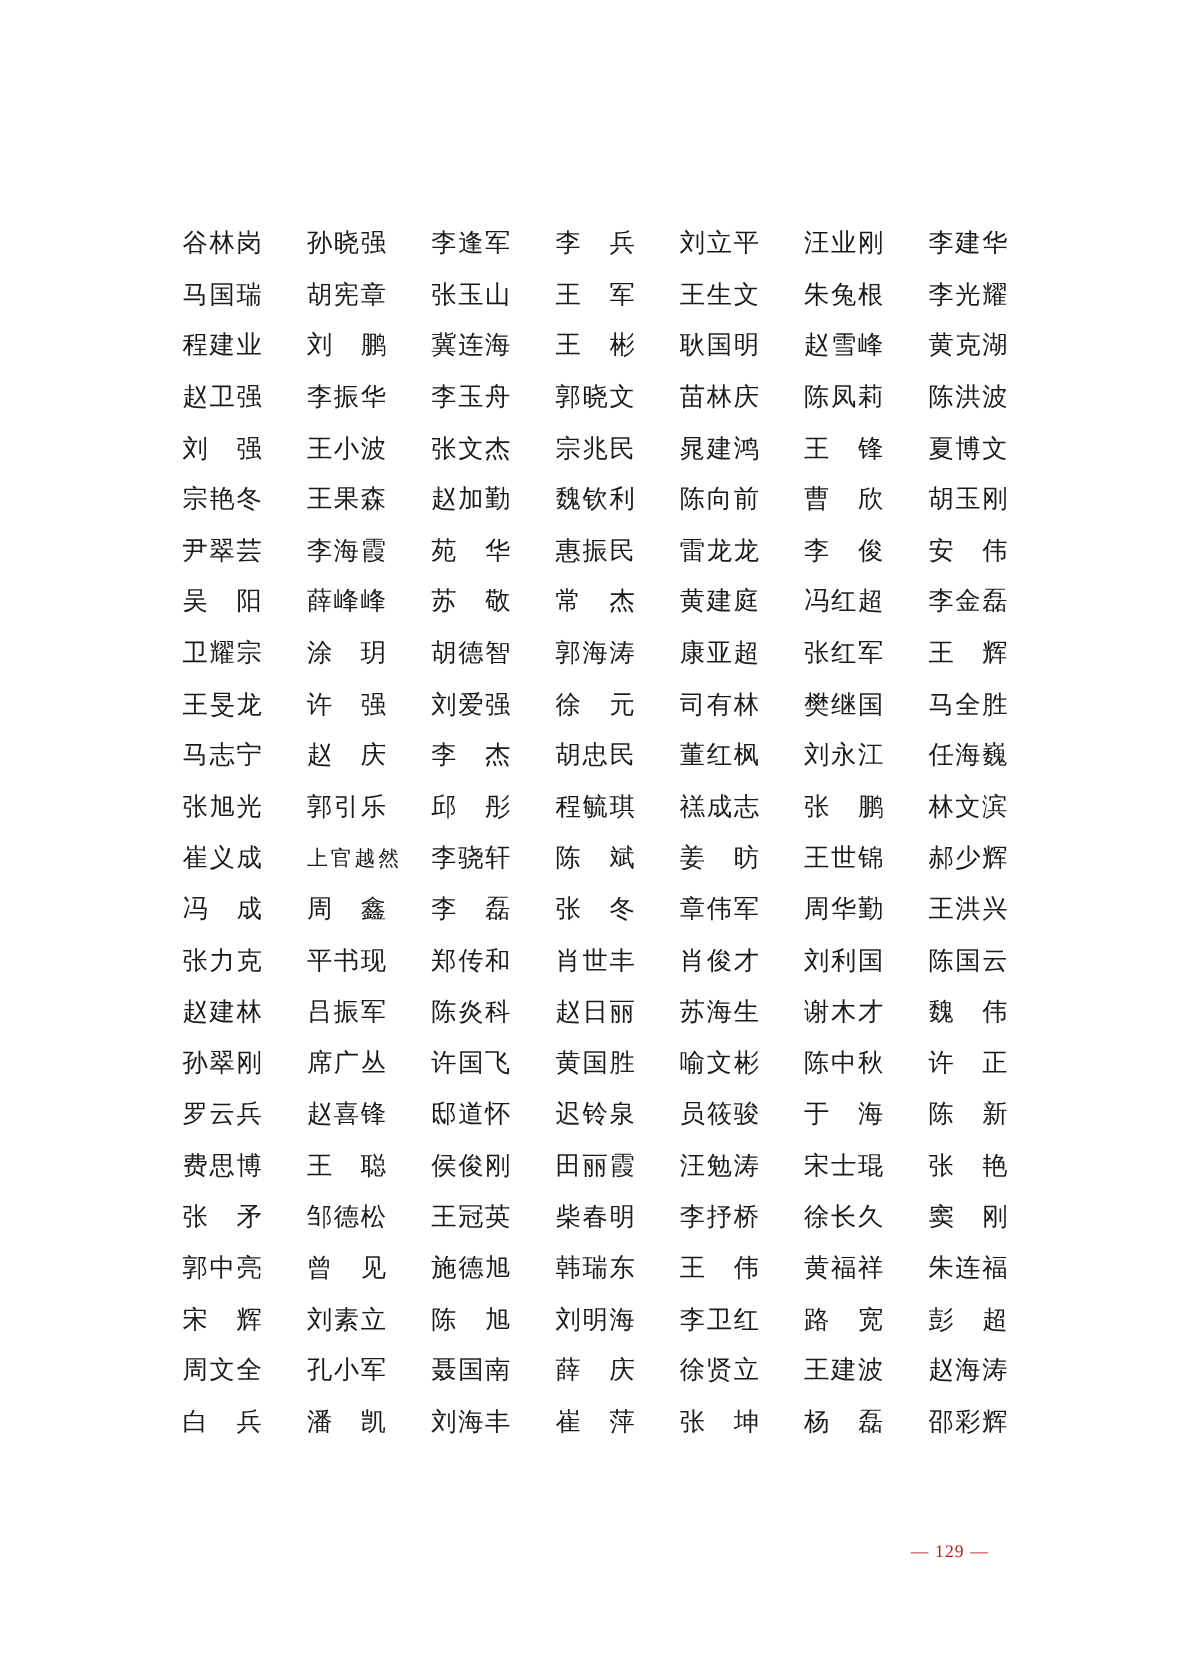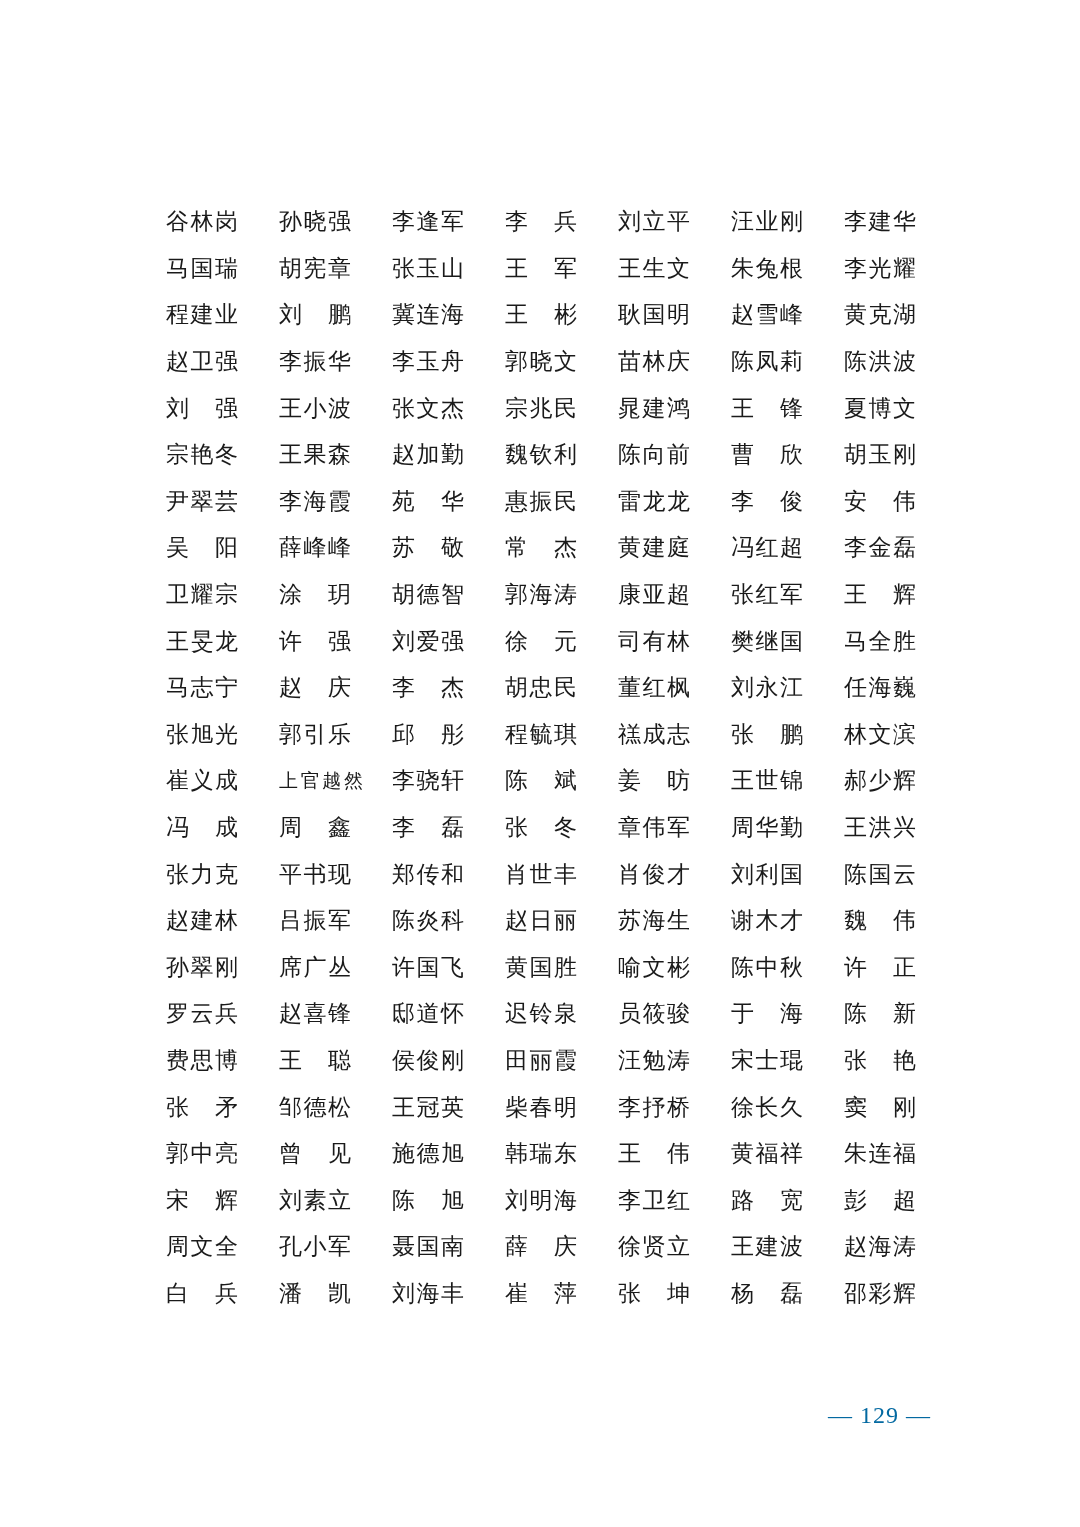--- a/index.html
+++ b/index.html
@@ -50,23 +50,23 @@
       letter-spacing: 0;
       justify-content: space-between;
       width: 84px;
       margin-right: 29px;
     }
     .name-cell span.ch { display: inline-block; }
     .page-number {
       position: absolute;
       left: 828px;
       top: 1402px;
-      font-size: 24px;
+      font-size: 16px;
       font-family: "Liberation Serif", "DejaVu Serif", serif;
-      color: #0369a1;
+      color: #b91c1c;
       letter-spacing: 1px;
     }
   </style>
 </head>
 <body>
 
 <div class="page">
   <div class="name-grid" id="name-grid">
       <div class="name-row">
         <div class="name-cell len3">

